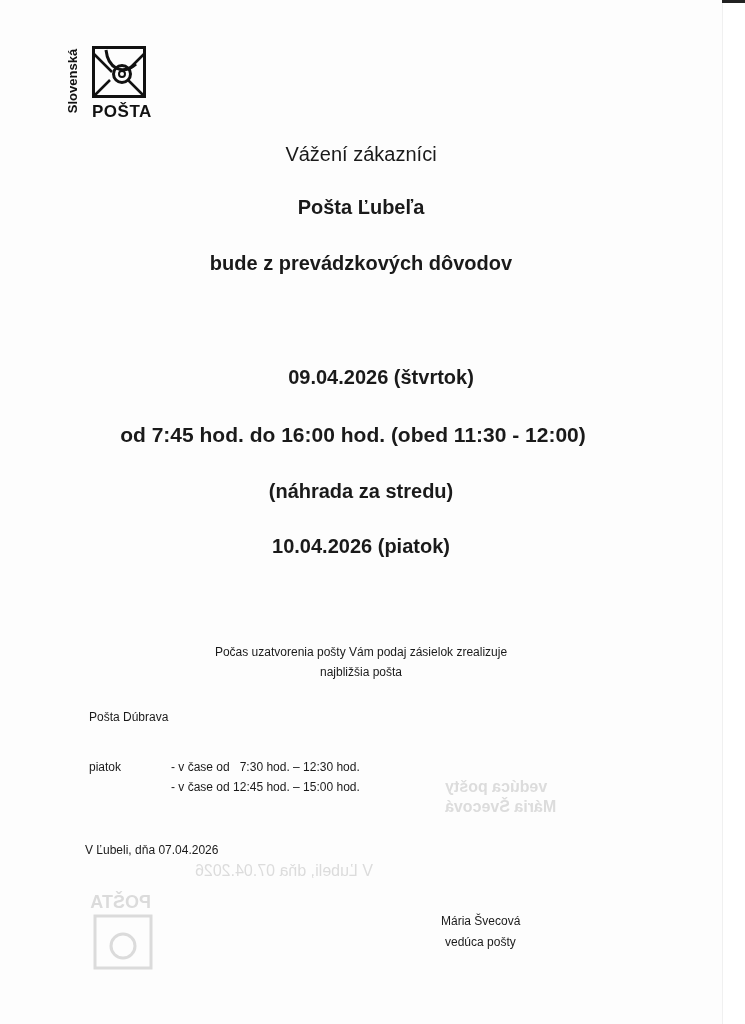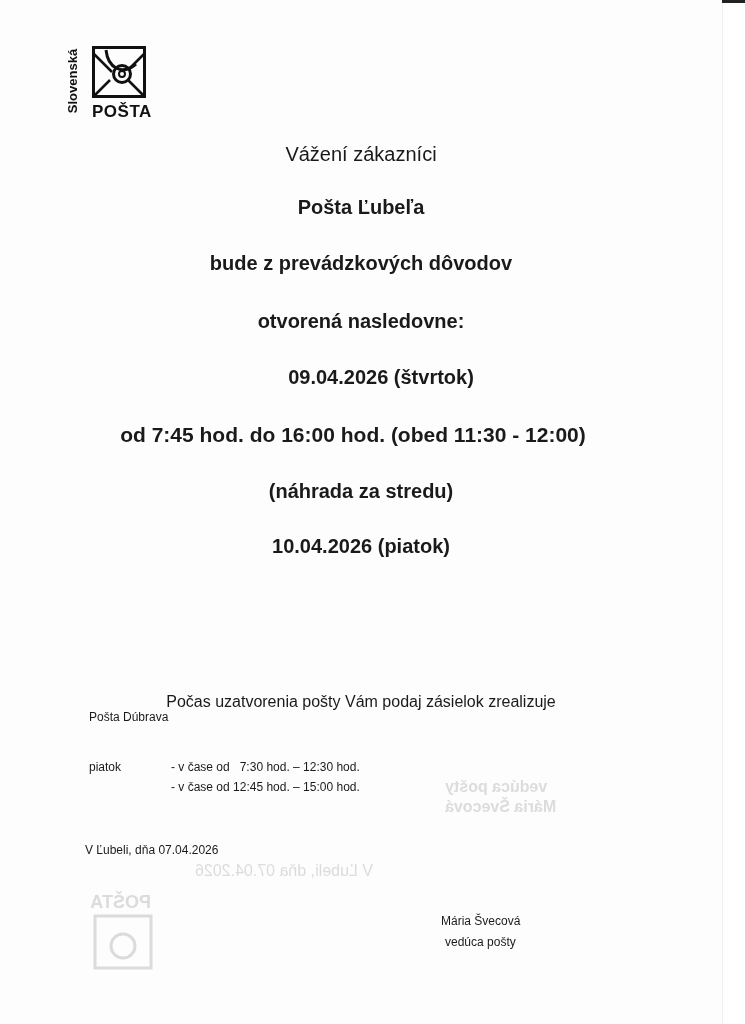--- a/index.html
+++ b/index.html
@@ -16,21 +16,21 @@
     .logo { position: absolute; left: 70px; top: 40px; width: 100px; height: 86px; }
     .logo-vert { position: absolute; left: -8px; top: 0; width: 20px; height: 82px; }
     .logo-vert span { position: absolute; left: 50%; top: 50%; transform: translate(-50%,-50%) rotate(-90deg); font-size: 13px; font-weight: bold; white-space: nowrap; color: #111; }
     .logo-box { position: absolute; left: 22px; top: 6px; width: 54px; height: 52px; }
     .logo-word { position: absolute; left: 22px; top: 62px; font-size: 17px; font-weight: bold; letter-spacing: 0.5px; color: #111; }
 
     .line { position: absolute; left: 0; width: 722px; text-align: center; white-space: nowrap; }
     .h-normal { font-size: 20px; font-weight: normal; }
     .h-bold { font-size: 20px; font-weight: bold; }
     .h-bold-big { font-size: 21px; font-weight: bold; }
-    .body-text { font-size: 16px; margin-top: 48px; }
+    .body-text { font-size: 12px; }
     .abs { position: absolute; white-space: nowrap; font-size: 12px; }
 
     .ghost { position: absolute; color: #dcdcdc; font-size: 16px; font-weight: bold; transform: scaleX(-1); white-space: nowrap; }
     .ghost-logo { position: absolute; left: 75px; top: 888px; width: 90px; height: 86px; opacity: 0.18; transform: scaleX(-1); }
   </style>
 </head>
 <body>
 
 <div class="page">
 
@@ -56,27 +56,27 @@
       <path d="M14 4 C 16 22, 30 30, 44 18" stroke="#111" stroke-width="3" fill="none"></path>
       <circle cx="30" cy="28" r="8.5" fill="none" stroke="#111" stroke-width="3"></circle>
       <circle cx="30" cy="28" r="3" fill="none" stroke="#111" stroke-width="2"></circle>
     </svg>
     <div class="logo-word">POŠTA</div>
   </div>
 
   <div class="line h-normal" style="top:143px;">Vážení  zákazníci</div>
   <div class="line h-bold" style="top:196px;">Pošta  Ľubeľa</div>
   <div class="line h-bold" style="top:252px;">bude z prevádzkových dôvodov</div>
-  <div class="line h-bold" style="top:310px;">otvorená nasledovne:</div>
   <div class="line h-bold" style="top:366px;margin-left:20px;">09.04.2026 (štvrtok)</div>
   <div class="line h-bold-big" style="top:423px; left:-8px;">od 7:45 hod. do 16:00 hod. (obed 11:30 -  12:00)</div>
   <div class="line h-bold" style="top:480px;">(náhrada za stredu)</div>
   <div class="line h-bold" style="top:535px;">10.04.2026 (piatok)</div>
 
   <div class="line body-text" style="top:645px;">Počas uzatvorenia pošty Vám podaj zásielok zrealizuje</div>
+  <div class="line body-text" style="top:665px;">najbližšia pošta</div>
 
   <div class="abs" style="left:89px; top:710px;">Pošta Dúbrava</div>
   <div class="abs" style="left:89px; top:760px;">piatok</div>
   <div class="abs" style="left:171px; top:760px; white-space:pre;">- v čase od   7:30 hod. – 12:30 hod.</div>
   <div class="abs" style="left:171px; top:780px; white-space:pre;">- v čase od 12:45 hod. – 15:00 hod.</div>
 
   <div class="abs" style="left:85px; top:843px;">V Ľubeli, dňa 07.04.2026</div>
   <div class="abs" style="left:441px; top:914px;">Mária Švecová</div>
   <div class="abs" style="left:445px; top:935px;">vedúca pošty</div>
 </div>

